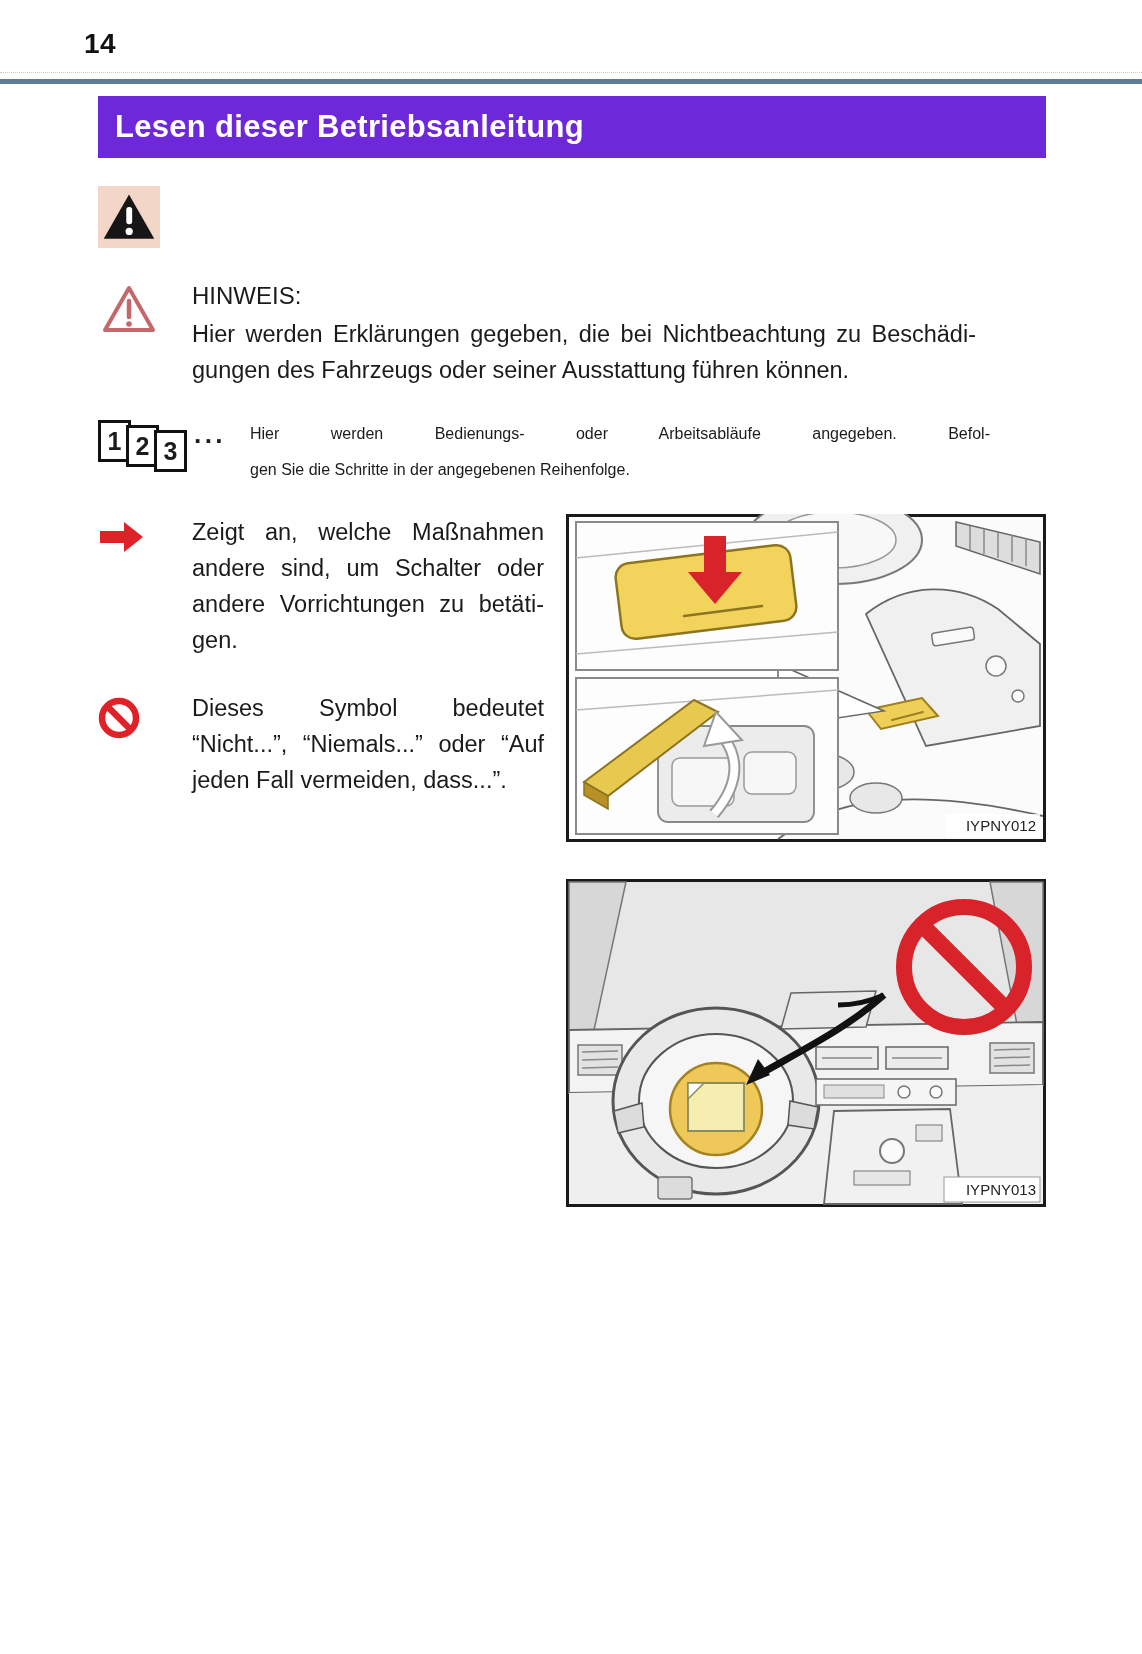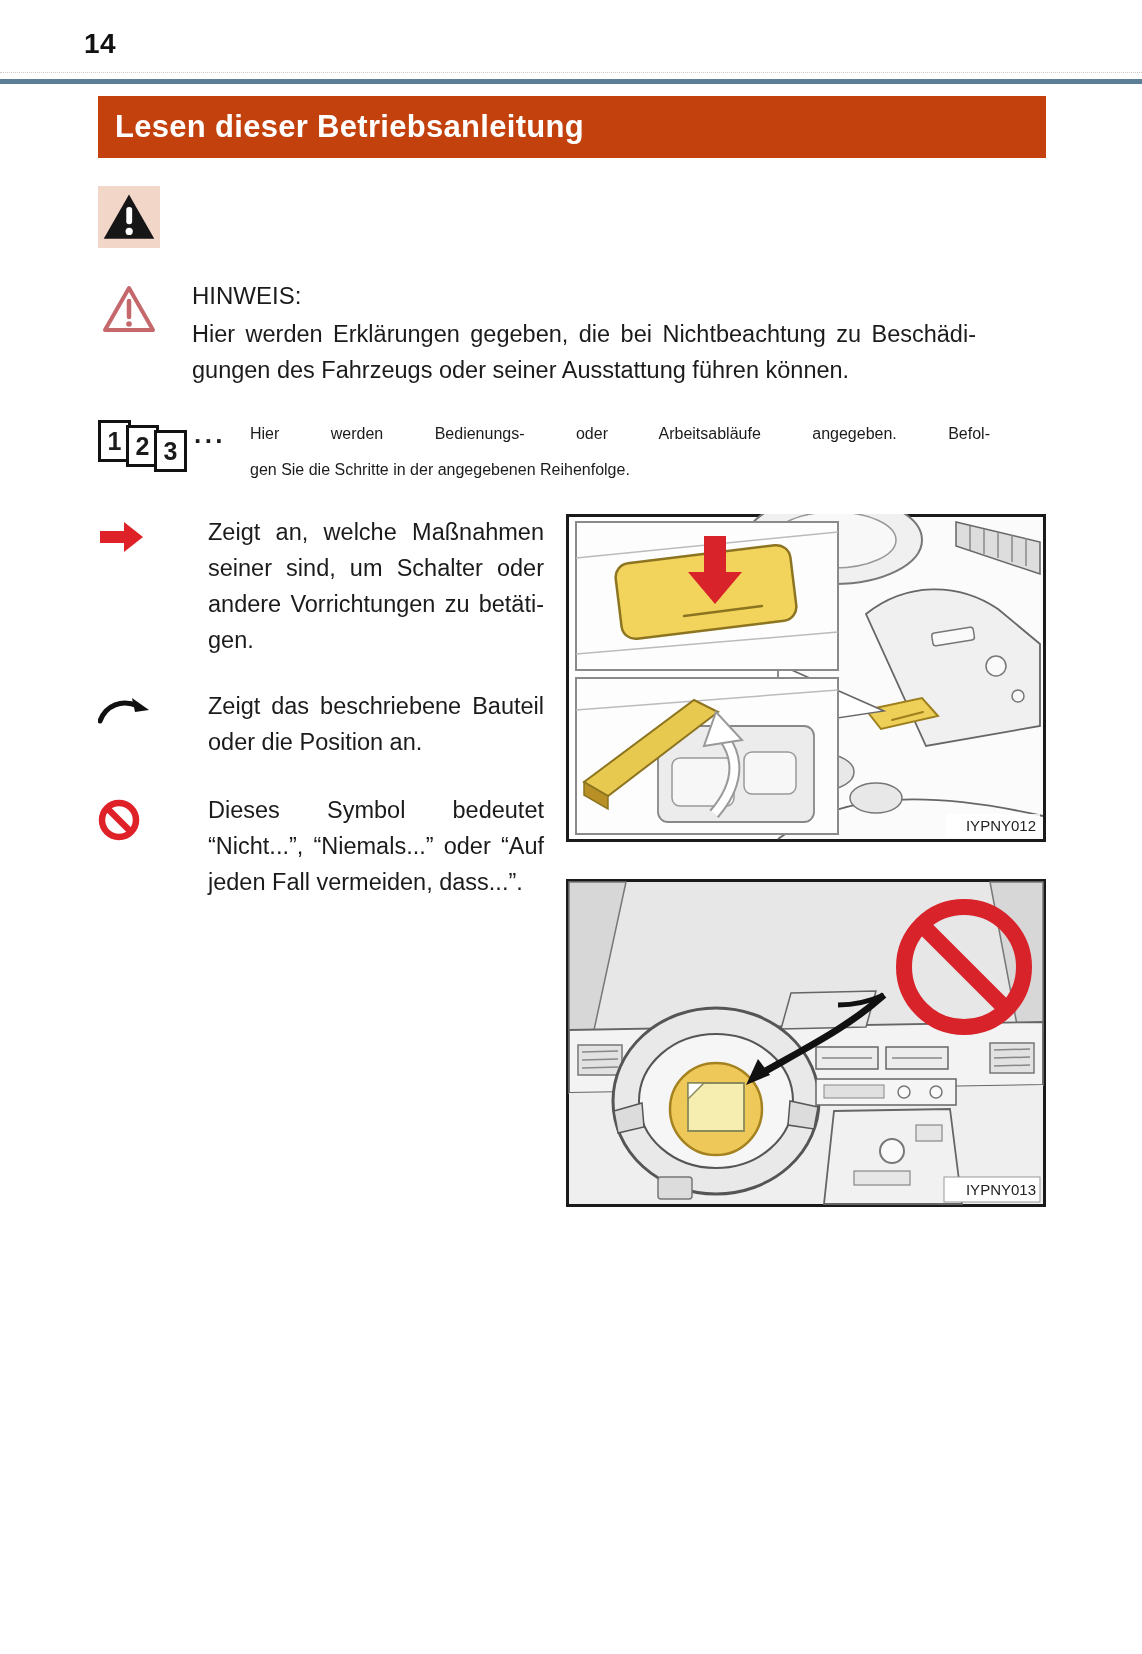--- a/index.html
+++ b/index.html
@@ -11,21 +11,21 @@
   .page-number {
     position:absolute; left:58px; top:28px;
     font-size:28px; font-weight:bold; letter-spacing:0.5px; color:#111;margin-left:26px;
   }
   .top-rule {
     position:absolute; left:0; top:72px; width:1142px; height:6px;
     border-top:1px dotted #c9c9c9; border-bottom:5px solid #5d7e97;
   }
   .content { position:absolute; left:98px; top:96px; width:948px; }
   .header-bar {
-    background:#c2410c; height:62px; line-height:62px;
+    background:#6d28d9; height:62px; line-height:62px;
     color:#ffffff; font-weight:bold; font-size:31px; padding-left:17px;
     letter-spacing:0.3px;
   }
   .row { display:flex; align-items:flex-start; }
   .icon-cell { flex:0 0 94px; }
   .wide-text { width:784px; font-size:23.5px; line-height:36px; }
   .steps-icon-cell { flex:0 0 152px; }
   .steps-text { width:740px; font-size:16px; line-height:36px; }
   .label-line { font-size:24px; line-height:36px; margin-bottom:2px; }
   .lines .line { text-align:justify; text-align-last:justify; }
@@ -44,21 +44,21 @@
     font-weight:bold; font-size:25px; display:flex; align-items:center;
     justify-content:center; margin-right:-5px;
   }
   .stepbox.b2 { transform:translateY(5px); }
   .stepbox.b3 { transform:translateY(10px); }
   .stepdots { font-size:26px; font-weight:bold; margin-left:12px; margin-top:10px; letter-spacing:2px; }
 
   .twocol { display:flex; margin-top:26px; }
   .leftcol { width:446px; }
   .rightcol { width:576px; margin-left:22px; }
-  .legend-row { display:flex; align-items:flex-start;gap:16px; }
+  .legend-row { display:flex; align-items:flex-start; }
   .legend-row + .legend-row.g1 { margin-top:28px; }
   .legend-row + .legend-row.g2 { margin-top:30px; }
   .legend-row + .legend-row.g3 { margin-top:32px; }
   .narrow-text { width:352px; font-size:23.5px; line-height:36px; }
   .glyph { margin-top:7px; }
 
   .figure { width:480px; height:328px; }
   .figure + .figure { margin-top:33px; }
   svg text { font-family:"Liberation Sans","DejaVu Sans",sans-serif; }
 </style>
@@ -125,39 +125,27 @@
     <div class="leftcol">
 
       <div class="legend-row">
         <div class="icon-cell glyph">
           <svg width="46" height="32" viewBox="0 0 46 32">
             <polygon points="2,10 26,10 26,1 45,16 26,31 26,22 2,22" fill="#df2128"></polygon>
           </svg>
         </div>
         <div class="narrow-text lines">
             <div class="line">Zeigt an, welche Maßnahmen</div>
-            <div class="line">seiner sind, um Schalter oder</div>
+            <div class="line">andere sind, um Schalter oder</div>
             <div class="line">andere Vorrichtungen zu betäti-</div>
             <div class="line last">gen.</div>
           </div>
       </div>
 
 
-      <div class="legend-row g2">
-        <div class="icon-cell glyph">
-          <svg width="52" height="30" viewBox="0 0 52 30">
-            <path d="M2,26 C8,10 24,4 40,11" fill="none" stroke="#111" stroke-width="5" stroke-linecap="round"></path>
-            <polygon points="51,15 34,3 37,17" fill="#111"></polygon>
-          </svg>
-        </div>
-        <div class="narrow-text lines">
-            <div class="line">Zeigt das beschriebene Bauteil</div>
-            <div class="line last">oder die Position an.</div>
-          </div>
-      </div>
 
       <div class="legend-row g3">
         <div class="icon-cell glyph">
           <svg width="42" height="42" viewBox="0 0 42 42">
             <circle cx="21" cy="21" r="17" fill="none" stroke="#df2128" stroke-width="6.5"></circle>
             <line x1="9.5" y1="9.5" x2="32.5" y2="32.5" stroke="#df2128" stroke-width="6.5"></line>
           </svg>
         </div>
         <div class="narrow-text lines">
             <div class="line">Dieses Symbol bedeutet</div>

